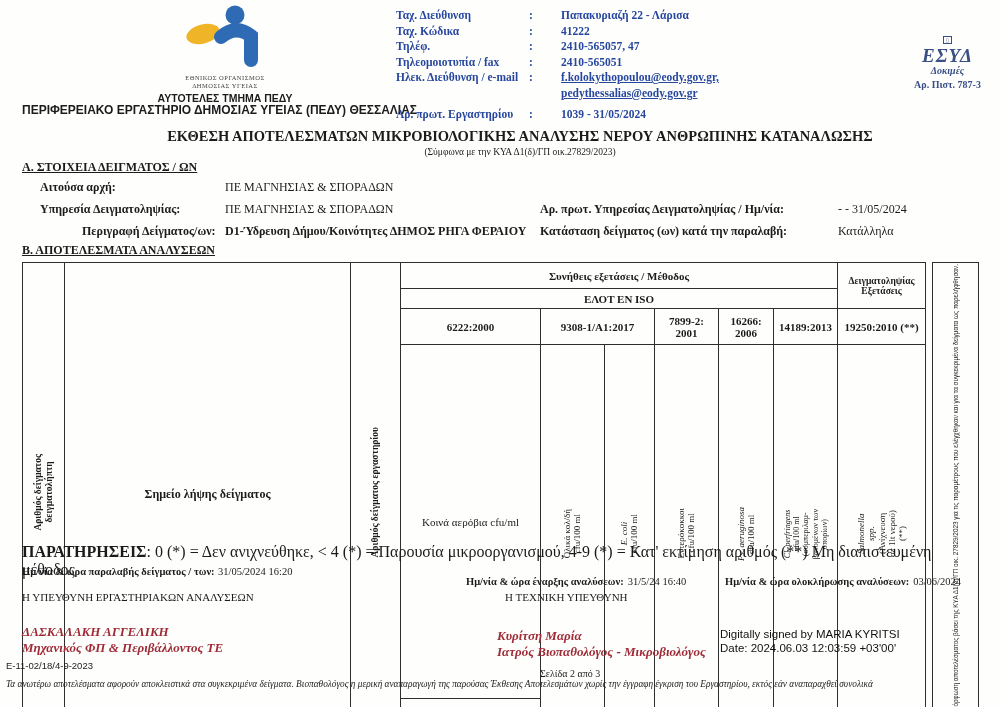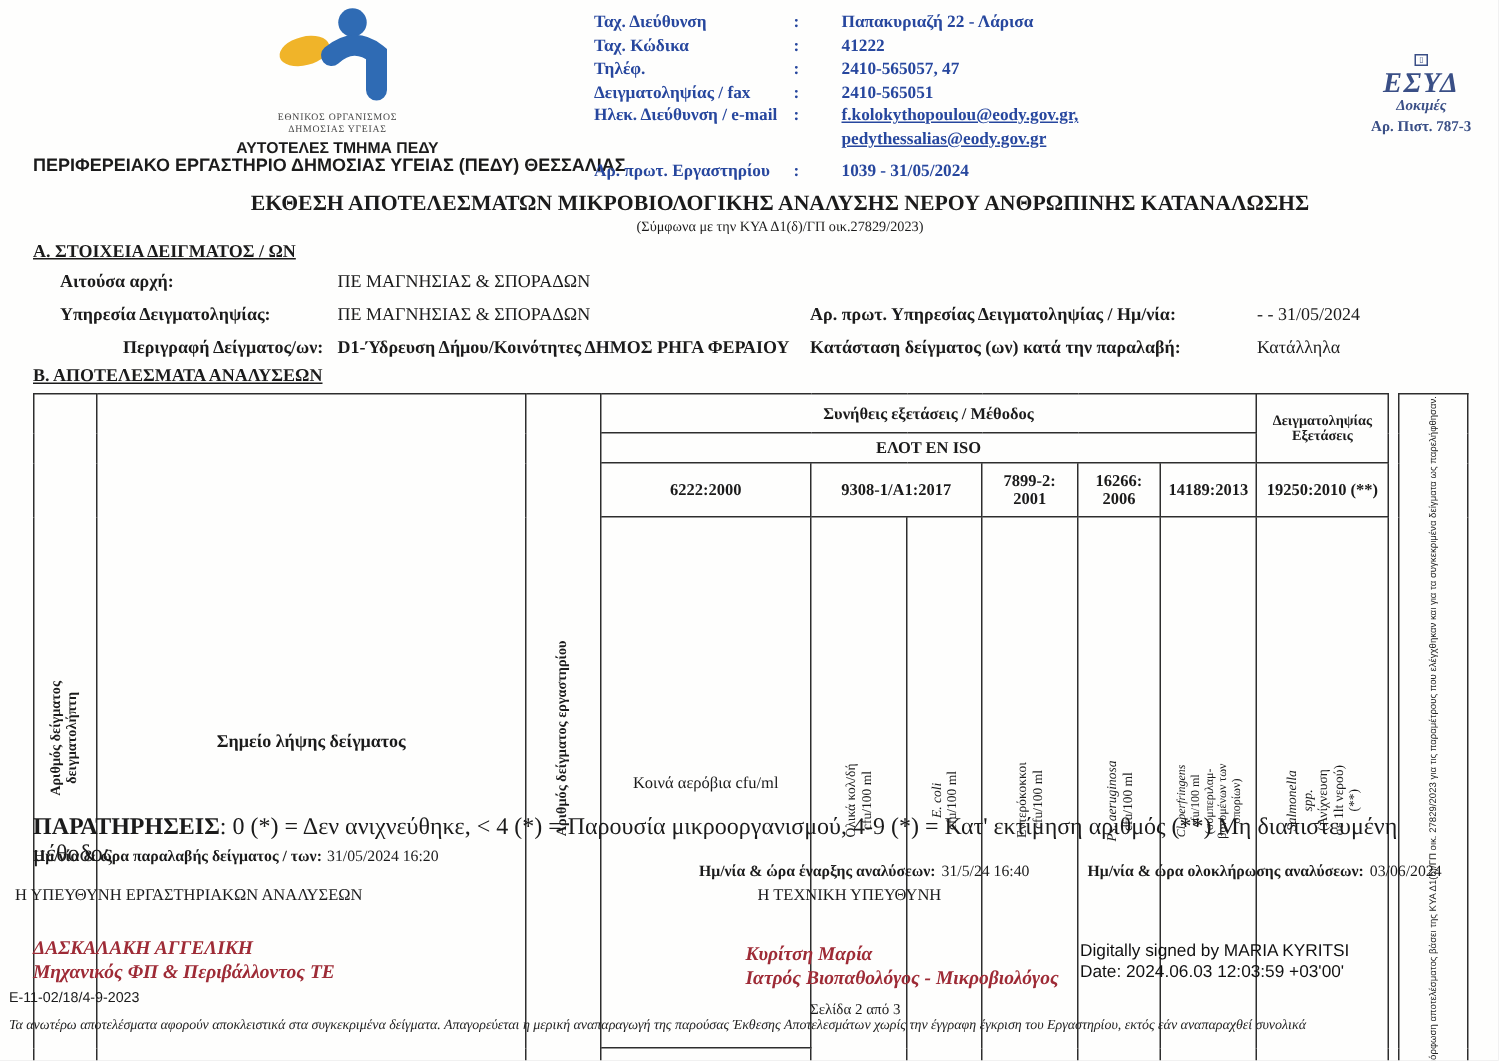--- a/index.html
+++ b/index.html
@@ -95,21 +95,21 @@
       <span class="lbl">Ταχ. Κώδικα</span>
       <span class="sep">:</span>
       <span class="val">41222</span>
     </div>
     <div class="row">
       <span class="lbl">Τηλέφ.</span>
       <span class="sep">:</span>
       <span class="val">2410-565057, 47</span>
     </div>
     <div class="row">
-      <span class="lbl">Δειγματοληψίας / fax</span>
+      <span class="lbl">Τηλεομοιοτυπία / fax</span>
       <span class="sep">:</span>
       <span class="val">2410-565051</span>
     </div>
     <div class="row">
       <span class="lbl">Ηλεκ. Διεύθυνση / e-mail</span>
       <span class="sep">:</span>
       <span class="val">
         <span class="u">f.kolokythopoulou@eody.gov.gr,</span><br>
         <span class="u">pedythessalias@eody.gov.gr</span>
       </span>
@@ -224,33 +224,33 @@
   <div class="abs dt-val" style="left:218px;top:566px;">31/05/2024 16:20</div>
   <div class="abs" style="left:466px;top:571px;">
     <span class="dt-lbl">Ημ/νία &amp; ώρα έναρξης αναλύσεων:</span>
     <span class="dt-val">31/5/24 16:40</span>
   </div>
   <div class="abs" style="left:725px;top:571px;">
     <span class="dt-lbl">Ημ/νία &amp; ώρα ολοκλήρωσης αναλύσεων:</span>
     <span class="dt-val">03/06/2024</span>
   </div>
 
-  <div class="abs role" style="left:10px;top:591px;">Η ΥΠΕΥΘΥΝΗ ΕΡΓΑΣΤΗΡΙΑΚΩΝ ΑΝΑΛΥΣΕΩΝ</div>
+  <div class="abs role" style="left:22px;top:591px;">Η ΥΠΕΥΘΥΝΗ ΕΡΓΑΣΤΗΡΙΑΚΩΝ ΑΝΑΛΥΣΕΩΝ</div>
   <div class="abs role" style="left:505px;top:591px;">Η ΤΕΧΝΙΚΗ ΥΠΕΥΘΥΝΗ</div>
 
   <div class="abs sig-name red" style="left:22px;top:624px;">
     <div>ΔΑΣΚΑΛΑΚΗ ΑΓΓΕΛΙΚΗ</div>
     <div>Μηχανικός ΦΠ &amp; Περιβάλλοντος ΤΕ</div>
   </div>
   <div class="abs sig-name red" style="left:497px;top:628px;">
     <div>Κυρίτση Μαρία</div>
     <div>Ιατρός Βιοπαθολόγος - Μικροβιολόγος</div>
   </div>
   <div class="abs digi" style="left:720px;top:627px;">
     <div>Digitally signed by MARIA KYRITSI</div>
     <div>Date: 2024.06.03 12:03:59 +03'00'</div>
   </div>
 
   <div class="abs code" style="left:6px;top:660px;">E-11-02/18/4-9-2023</div>
   <div class="abs pagenum" style="left:540px;top:668px;">Σελίδα  2 από 3</div>
-  <div class="abs disclaimer" style="left:6px;top:679px;width:988px;">Τα ανωτέρω αποτελέσματα αφορούν αποκλειστικά στα συγκεκριμένα δείγματα. Απαγορεύεται η μερική αναπαραγωγή της παρούσας Έκθεσης Αποτελεσμάτων χωρίς την έγγραφη έγκριση του Εργαστηρίου, εκτός εάν αναπαραχθεί συνολικά</div>
+  <div class="abs disclaimer" style="left:6px;top:679px;width:988px;">Τα ανωτέρω αποτελέσματα αφορούν αποκλειστικά στα συγκεκριμένα δείγματα. Βιοπαθολόγος η μερική αναπαραγωγή της παρούσας Έκθεσης Αποτελεσμάτων χωρίς την έγγραφη έγκριση του Εργαστηρίου, εκτός εάν αναπαραχθεί συνολικά</div>
 
 </div>
 
 </body></html>

